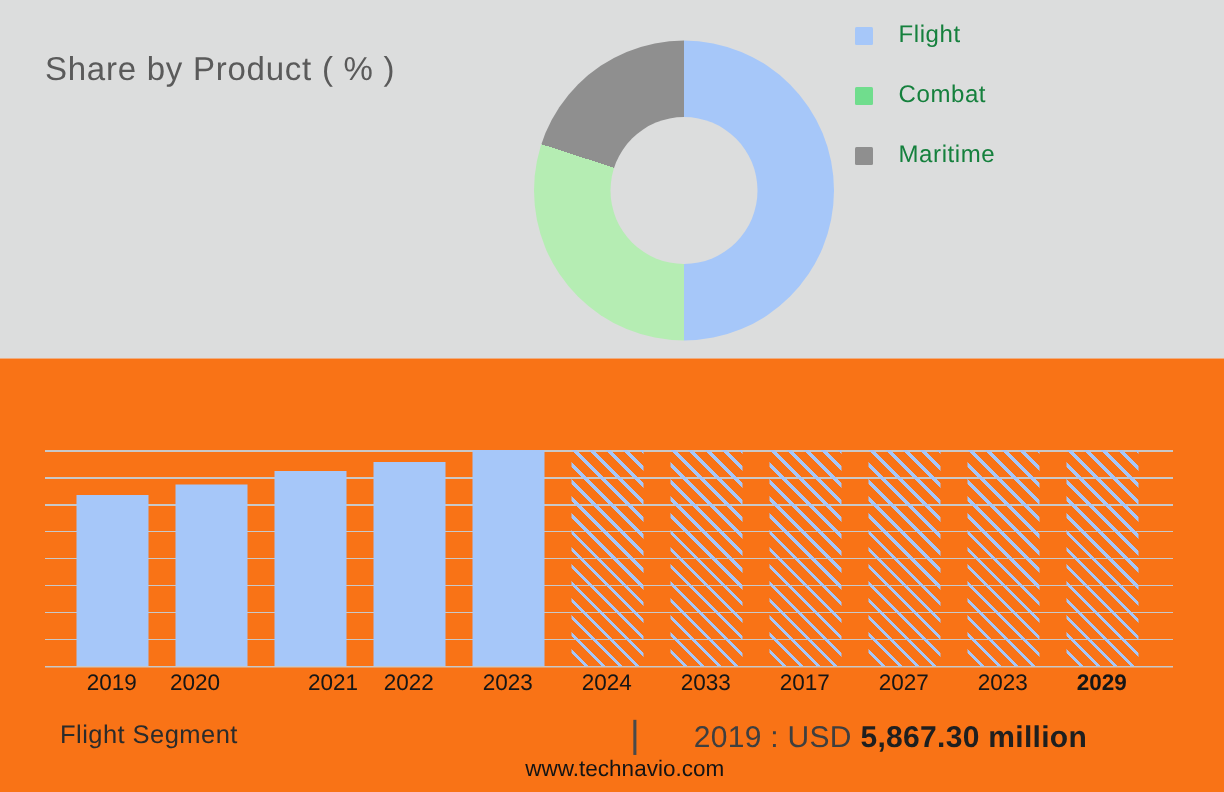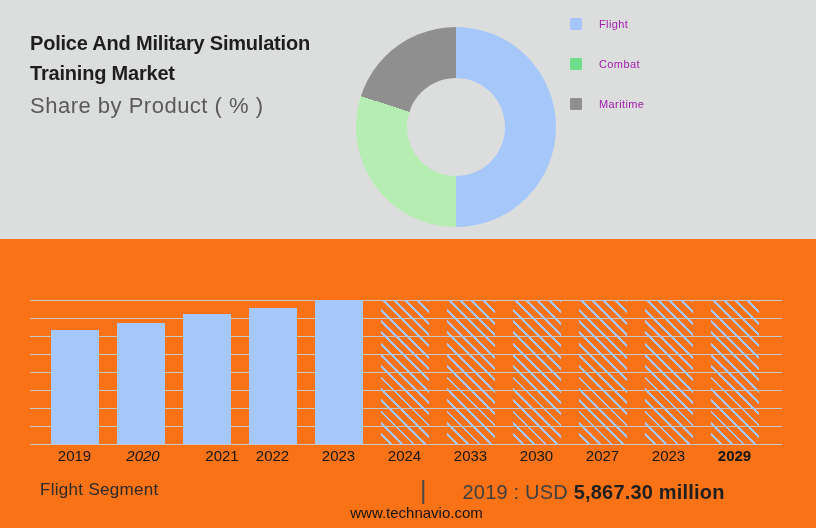--- a/index.html
+++ b/index.html
@@ -12,21 +12,21 @@
   .titles { position:absolute; left:30px; top:28px; width:340px; }
   .title-line { display:block; font-size:20px; font-weight:700; color:#1e1e1e; line-height:30px; letter-spacing:-0.2px; }
   .subtitle { margin-top:5px; font-size:22px; font-weight:400; color:#5a5a5a; letter-spacing:0.5px; }
 
   .donut { position:absolute; left:356px; top:27px; width:200px; height:200px; border-radius:50%; }
   .donut-hole { position:absolute; left:51px; top:51px; width:98px; height:98px; border-radius:50%; }
 
   .legend { position:absolute; left:570px; top:16px; list-style:none; }
   .legend-row { display:flex; align-items:center; height:15px; margin-bottom:25px; }
   .legend-swatch { width:12px; height:12px; border-radius:1px; margin-right:17px; flex:0 0 auto; }
-  .legend-label { font-size:11px; color:#a21caf; letter-spacing:0.4px; }
+  .legend-label { font-size:16px; color:#15803d; letter-spacing:0.4px; }
 
   
   .bottom-panel { position:absolute; left:0; top:239px; width:816px; height:363px; background:#f97316; }
 
   .plot { position:absolute; left:30px; top:61px; width:752px; height:145px;
           background:repeating-linear-gradient(to bottom, #c8c8c8 0 1px, transparent 1px 18px); }
   .bar { position:absolute; bottom:1px; width:48px; }
 
   .xlabel { position:absolute; top:208px; width:66px; height:18px; text-align:center;
             font-size:15px; color:#161616; }
@@ -41,24 +41,20 @@
   .website { position:absolute; left:17px; right:0; top:265px; text-align:center;
              font-size:15px; color:#141414; }
 </style>
 </head>
 <body>
 
 <div class="page">
 
   <section class="top-panel">
     <div class="titles">
-      <h1 style="font-size:inherit;">
-        <span class="title-line">Police And Military Simulation</span>
-        <span class="title-line">Training Market</span>
-      </h1>
       <div class="subtitle">Share by Product ( % )</div>
     </div>
 
     <div class="donut" id="donut" style="background: conic-gradient(rgb(166, 199, 249) 0%, rgb(166, 199, 249) 50%, rgb(181, 237, 179) 50%, rgb(181, 237, 179) 80%, rgb(143, 143, 143) 80%, rgb(143, 143, 143) 100%);">
       <div class="donut-hole" id="donut-hole" style="background: rgb(220, 221, 221);"></div>
     </div>
 
     <ul class="legend" id="legend">
         <li class="legend-row">
           <span class="legend-swatch" style="background: rgb(166, 199, 249);"></span>
@@ -84,27 +80,27 @@
         <div class="bar" style="left: 284.5px; height: 144px; background: rgb(166, 199, 249);"></div>
         <div class="bar" style="left: 350.5px; height: 144px; background: repeating-linear-gradient(45deg, rgba(0, 0, 0, 0) 0px, rgba(0, 0, 0, 0) 6px, rgb(166, 199, 249) 6px, rgb(166, 199, 249) 8px);"></div>
         <div class="bar" style="left: 416.5px; height: 144px; background: repeating-linear-gradient(45deg, rgba(0, 0, 0, 0) 0px, rgba(0, 0, 0, 0) 6px, rgb(166, 199, 249) 6px, rgb(166, 199, 249) 8px);"></div>
         <div class="bar" style="left: 482.5px; height: 144px; background: repeating-linear-gradient(45deg, rgba(0, 0, 0, 0) 0px, rgba(0, 0, 0, 0) 6px, rgb(166, 199, 249) 6px, rgb(166, 199, 249) 8px);"></div>
         <div class="bar" style="left: 548.5px; height: 144px; background: repeating-linear-gradient(45deg, rgba(0, 0, 0, 0) 0px, rgba(0, 0, 0, 0) 6px, rgb(166, 199, 249) 6px, rgb(166, 199, 249) 8px);"></div>
         <div class="bar" style="left: 614.5px; height: 144px; background: repeating-linear-gradient(45deg, rgba(0, 0, 0, 0) 0px, rgba(0, 0, 0, 0) 6px, rgb(166, 199, 249) 6px, rgb(166, 199, 249) 8px);"></div>
         <div class="bar" style="left: 680.5px; height: 144px; background: repeating-linear-gradient(45deg, rgba(0, 0, 0, 0) 0px, rgba(0, 0, 0, 0) 6px, rgb(166, 199, 249) 6px, rgb(166, 199, 249) 8px);"></div>
       </div>
     <div id="xlabels">
         <div class="xlabel" style="left: 41.5px;">2019</div>
-        <div class="xlabel" style="left: 110px; font-style: italic;">2020</div>
+        <div class="xlabel" style="left: 97px;">2020</div>
         <div class="xlabel" style="left: 189px;">2021</div>
         <div class="xlabel" style="left: 239.5px;">2022</div>
         <div class="xlabel" style="left: 305.5px;">2023</div>
         <div class="xlabel" style="left: 371.5px;">2024</div>
         <div class="xlabel" style="left: 437.5px;">2033</div>
-        <div class="xlabel" style="left: 503.5px;">2030</div>
+        <div class="xlabel" style="left: 503.5px;">2017</div>
         <div class="xlabel" style="left: 569.5px;">2027</div>
         <div class="xlabel" style="left: 635.5px;">2023</div>
         <div class="xlabel" style="left: 701.5px; font-weight: bold;">2029</div>
       </div>
 
     <div class="segment-label">Flight Segment</div>
 
     <div class="value-line">
       <span class="value-sep">|</span>
       <span class="value-text"><span>2019 : USD </span><span class="value-bold">5,867.30 million</span></span>

